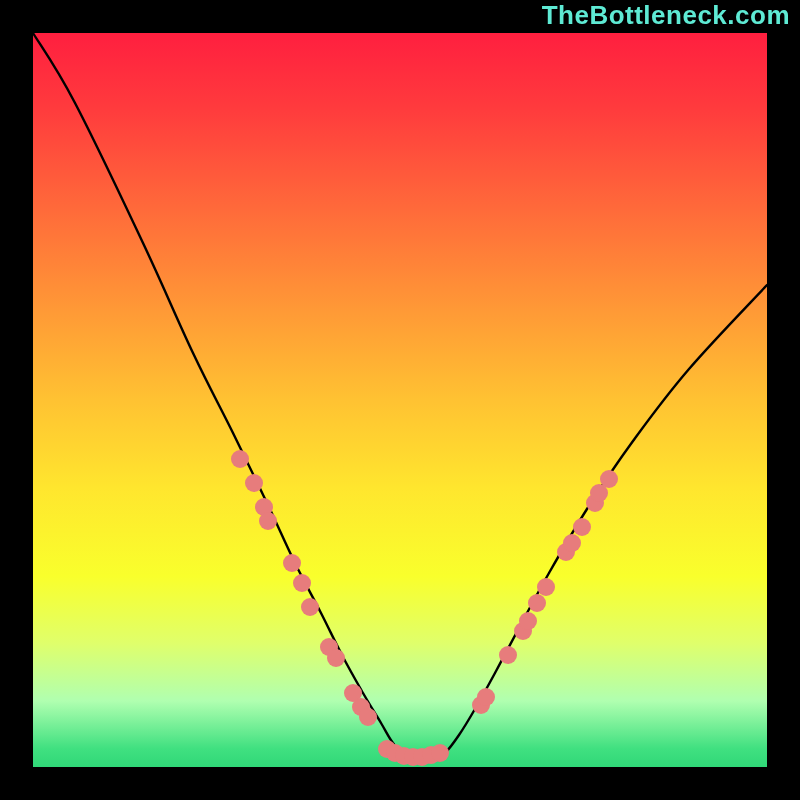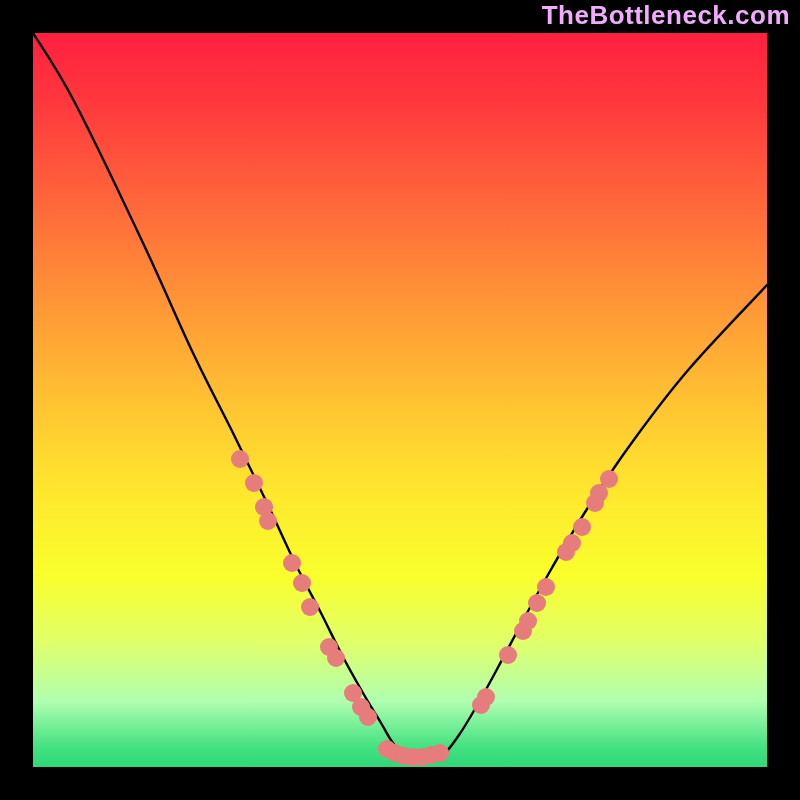--- a/index.html
+++ b/index.html
@@ -37,21 +37,21 @@
       #40e080 97.5%,
       #30d878 100%);
   }
   .watermark {
     position: absolute;
     top: 0px;
     right: 10px;
     font-family: Arial, Helvetica, sans-serif;
     font-size: 26px;
     font-weight: bold;
-    color: #f0abfc;
+    color: #5eead4;
     letter-spacing: 0.5px;
   }
   svg.curve {
     position: absolute;
     top: 0;
     left: 0;
     width: 734px;
     height: 734px;
     overflow: visible;
   }

